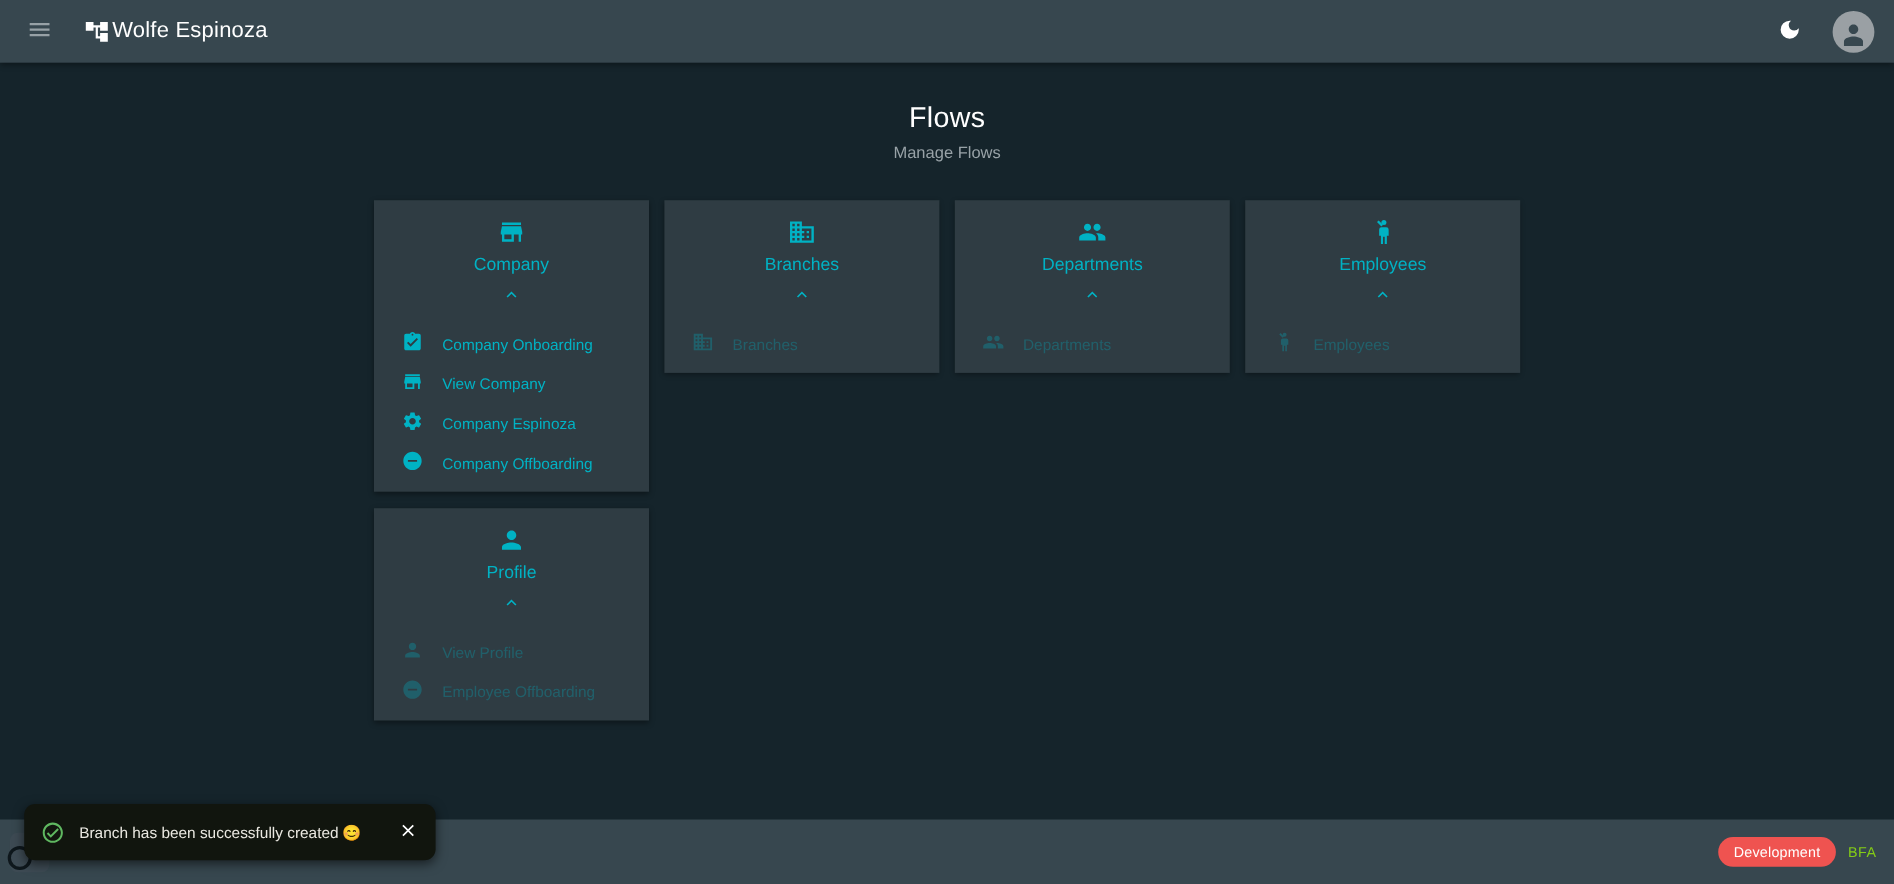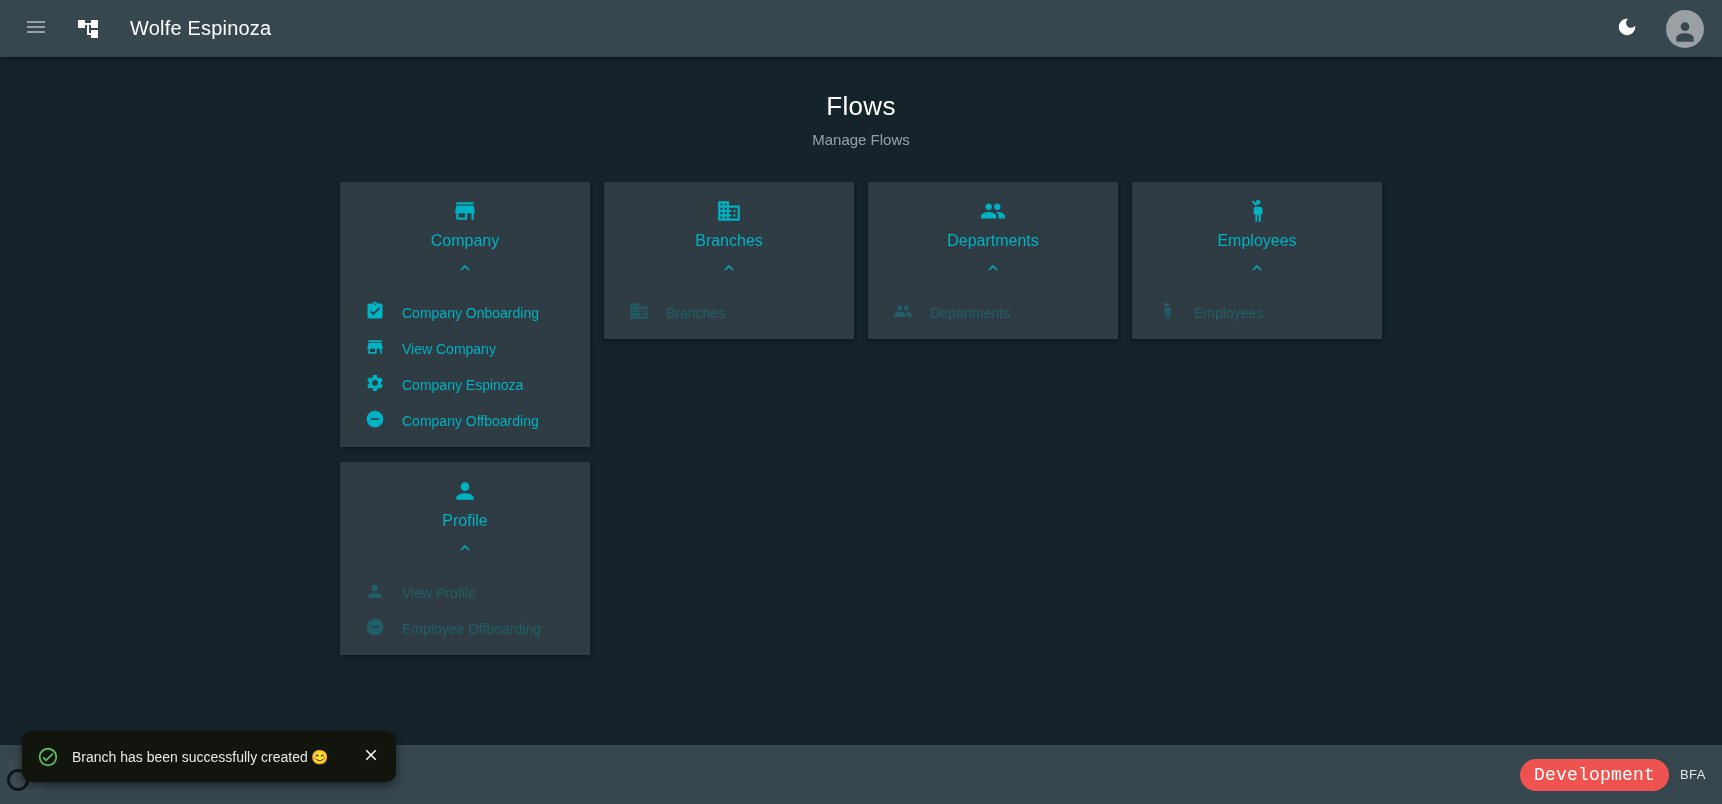--- a/index.html
+++ b/index.html
@@ -27,21 +27,21 @@
   .topbar{
     height:57px;flex:0 0 auto;background:var(--header-bg);
     display:flex;align-items:center;padding:0 18px;
     box-shadow:0 2px 5px rgba(0,0,0,.35);
     position:relative;z-index:30;
   }
   .hamburger-btn{background:none;border:none;padding:6px;cursor:pointer;color:#97a1a6;}
   .hamburger-btn svg{width:24px;height:24px;}
   .app-logo{color:#ffffff;margin-left:22px;}
   .app-logo svg{width:24px;height:24px;}
-  .app-title{color:#ffffff;font-size:20px;font-weight:500;margin-left:30px;letter-spacing:.2px;}
+  .app-title{color:#ffffff;font-size:20px;font-weight:500;margin-left:2px;letter-spacing:.2px;}
   .topbar-spacer{flex:1;}
   .theme-btn{background:none;border:none;padding:6px;cursor:pointer;color:#ffffff;}
   .theme-btn svg{width:22px;height:22px;}
   .avatar-btn{width:38px;height:38px;border-radius:50%;background:#9aa0a4;border:none;cursor:pointer;
     margin-left:22px;display:flex;align-items:center;justify-content:center;color:#37474f;overflow:hidden;}
   .avatar-btn svg{width:26px;height:26px;margin-top:4px;}
 
   
   .main{flex:1 1 auto;position:relative;}
   .page-head{text-align:center;margin-top:34px;}
@@ -74,24 +74,24 @@
   .card-item.disabled{opacity:.3;cursor:default;}
   .item-label{white-space:nowrap;}
 
   
   .footer{
     height:59px;flex:0 0 auto;background:var(--header-bg);
     display:flex;align-items:center;justify-content:flex-end;
     padding:0 16px;gap:11px;position:relative;z-index:5;
   }
   .env-badge{
-    background:var(--badge-red);color:#ffffff;font-size:18px;
-    padding:6px 14px;border-radius:16px;letter-spacing:.2px;font-family:Liberation Mono, monospace;
-  }
-  .app-code{color:#e5e5e5;font-size:13px;font-weight:500;letter-spacing:.5px;}
+    background:var(--badge-red);color:#ffffff;font-size:13px;
+    padding:6px 14px;border-radius:16px;letter-spacing:.2px;
+  }
+  .app-code{color:#84cc16;font-size:13px;font-weight:500;letter-spacing:.5px;}
 
   
   .toast{
     position:absolute;left:22px;bottom:22px;z-index:20;
     background:var(--toast-bg);border-radius:10px;
     display:flex;align-items:center;gap:13px;
     padding:11px 12px 11px 15px;
     box-shadow:0 3px 10px rgba(0,0,0,.55);
   }
   .toast-check{color:var(--success);}

